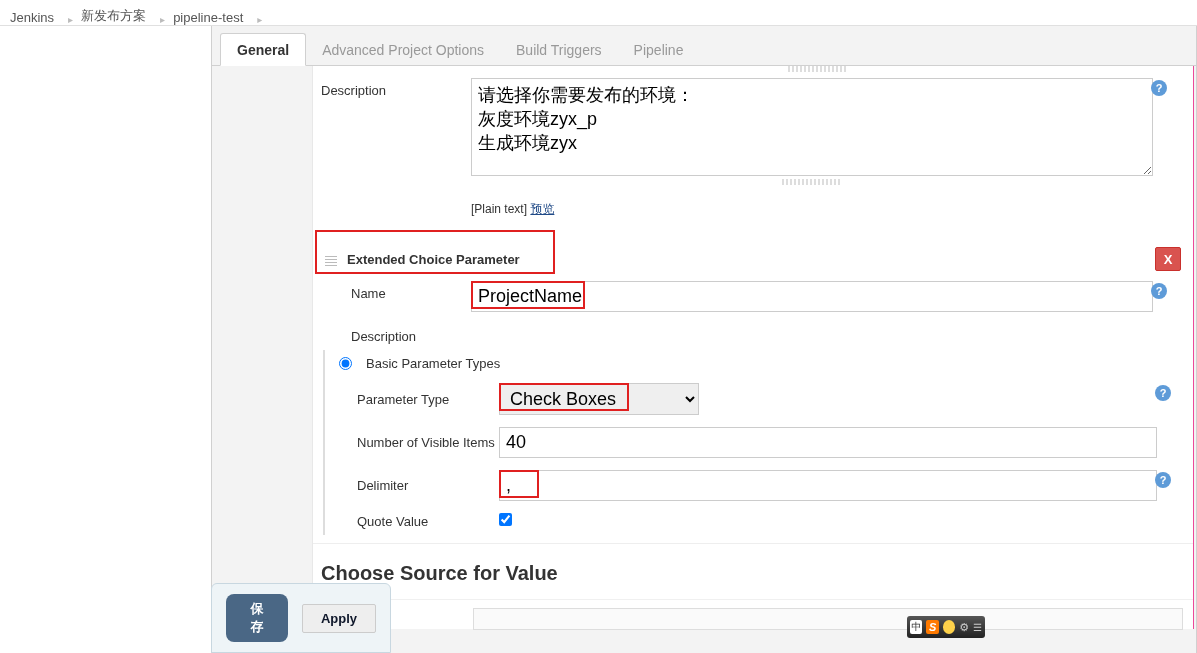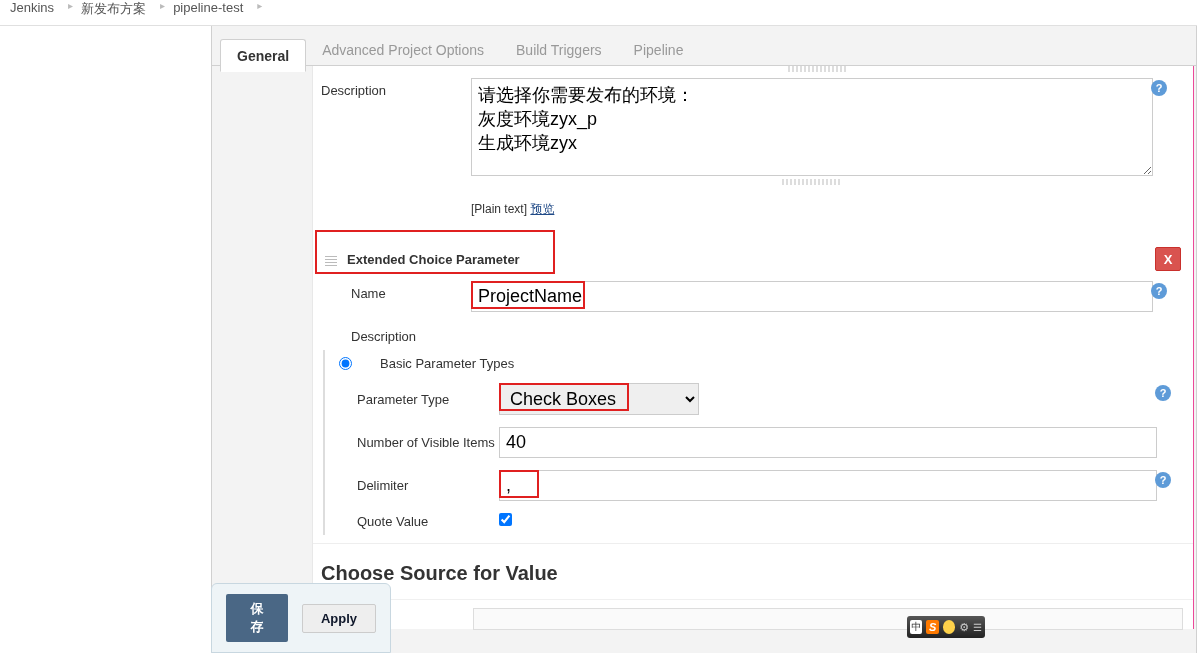--- a/index.html
+++ b/index.html
@@ -1,61 +1,61 @@
 <!DOCTYPE html>
 <html><head>
 <meta charset="utf-8">
 <style>
 * { box-sizing: border-box; margin: 0; padding: 0; }
 body { font-family: Arial, "Microsoft YaHei", sans-serif; font-size: 13px; color: #333; background: #fff; }
 a { color: #204a87; text-decoration: underline; cursor: pointer; }
 
-.breadcrumb { display: flex; align-items: flex-start; height: 26px; padding: 0 10px; border-bottom: 1px solid #e0e0e0; font-size: 13px; color: #555; background:#fff; }
+.breadcrumb { display: flex; align-items: flex-end; height: 26px; padding: 0 10px; border-bottom: 1px solid #e0e0e0; font-size: 13px; color: #555; background:#fff; }
 .breadcrumb .crumb { margin-right: 6px; cursor: pointer; }
 .breadcrumb .sep { color: #bbb; margin: 0 8px; font-size: 10px; }
 
 .workspace { display: flex; }
 .sidebar { width: 211px; min-height: 628px; border-right: 0; background:#fff; }
 .main { flex: 1; background: #f3f3f3; border: 1px solid #d0d0d0; border-top: none; padding-top: 8px; }
 
 .tabs { display: flex; align-items: flex-end; padding-left: 8px; border-bottom: 1px solid #d0d0d0; background: #f3f3f3; margin-top:-8px; height: 40px;}
 .tab { padding: 8px 16px 7px; color: #999; cursor: pointer; font-size: 14px; }
-.tab.active { background: #fff; border: 1px solid #d0d0d0; border-bottom: 1px solid #fff; color: #333; font-weight: bold; border-radius: 3px 3px 0 0; position: relative; top: 7px; }
+.tab.active { background: #fff; border: 1px solid #d0d0d0; border-bottom: 1px solid #fff; color: #333; font-weight: bold; border-radius: 3px 3px 0 0; position: relative; top: 1px; }
 .content-bg { background: #f3f3f3; padding: 0 0 80px 100px; }
 .panel { background: #fff; border-left: 1px solid #e8e8e8; border-right: 1px solid #ec4899; margin-right: 2px; position: relative; }
 .row { display: flex; align-items: flex-start; padding: 6px 12px 6px 8px; }
 .label-col { width: 150px; padding-top: 5px; color: #333; font-size: 13px; }
 .field-col { flex: 1; position: relative; }
 .help-icon { width: 16px; height: 16px; background: #5e9bd8; color: #fff; border-radius: 50%; display: inline-flex; align-items: center; justify-content: center; font-size: 11px; font-weight: bold; position: absolute; right: 14px; cursor: pointer; }
 
 textarea.input, input.input, select.input { width: calc(100% - 28px); border: 1px solid #ccc; padding: 4px 6px; font-family: inherit; font-size: 18px; }
 textarea.input { resize: both; height: 98px; }
 .grab-top, .grab-bot { height: 6px; background: repeating-linear-gradient(90deg, #ddd 0 2px, transparent 2px 4px); width: 60px; margin: 0 auto; }
 .plain-text { font-size: 12px; margin-top: 16px; }
 
 .section-header { display:flex; align-items:flex-start; padding: 10px 8px 8px 34px; position: relative; }
 .grip { position:absolute; left:12px; top:12px; width:12px; height:12px; background: repeating-linear-gradient(0deg,#bbb 0 1px,transparent 1px 3px); }
 .section-title { font-weight: bold; font-size: 13px; }
 .delete-btn { position:absolute; right: 12px; top: 5px; width: 26px; height: 24px; background: #d9534f; color: #fff; border: 1px solid #c9302c; font-weight: bold; border-radius: 2px; cursor: pointer; display:flex; align-items:center; justify-content:center; }
 .red-box-section { border: 2px solid #e02020; position: absolute; }
 
 .indent-bar { border-left: 2px solid #ddd; margin-left: 6px; padding-left: 6px; }
-.radio-row { display:flex; align-items:center; gap:24px; padding: 6px 8px; }
+.radio-row { display:flex; align-items:center; gap:10px; padding: 6px 8px; }
 .radio-row input { margin-right: 4px; }
 
 .sub-row { display:flex; align-items:center; padding: 6px 8px; }
 .sub-label { width: 160px; font-size: 13px; }
 .sub-field { flex:1; position:relative; }
 .sub-field input.input, .sub-field select.input { width: calc(100% - 28px); }
 .small-input { width: 200px !important; }
 
 h2.choose { font-size: 20px; font-weight: bold; padding: 18px 0 14px 8px; }
 
 .footer-bar { position: fixed; left: 211px; bottom: 0; width: 180px; background: #eef4f7; border: 1px solid #c8d7e0; border-radius: 6px 6px 0 0; padding: 10px 14px; display:flex; gap: 14px; align-items:center; }
-.btn-save { background: #4a6785; color:#fff; border:none; padding: 6px 22px; font-weight:bold; border-radius:2px; cursor:pointer; font-size:13px; }
+.btn-save { background: #4a6785; color:#fff; border:none; padding: 6px 22px; font-weight:bold; border-radius:8px; cursor:pointer; font-size:13px; }
 .btn-apply { background: #eee; border:1px solid #ccc; padding: 6px 18px; border-radius:2px; cursor:pointer; font-size:13px; color:#0f172a; font-weight:bold;}
 
 .ime-bar { position: fixed; right: 212px; bottom: 15px; width: 78px; height: 22px; background: linear-gradient(#555,#222); border-radius: 3px; display:flex; align-items:center; padding: 0 3px; gap:4px; }
 .ime-zh { width:14px; height:14px; background:#fff; display:flex; align-items:center; justify-content:center; font-size:10px; color:#333; border-radius:2px;}
 .ime-s { width:14px; height:14px; background:#ff7a00; color:#fff; display:flex; align-items:center; justify-content:center; font-size:11px; font-weight:bold; font-style:italic; border-radius:2px;}
 .ime-face { width:14px; height:14px; background:#ffd24a; border-radius:50%; }
 .ime-gear { color:#ccc; font-size:11px; }
 .ime-menu { color:#ccc; font-size:10px; }
 
 .hl-name { position:absolute; left:0; top:0; width:114px; height:28px; border:2px solid #e02020; pointer-events:none; }

